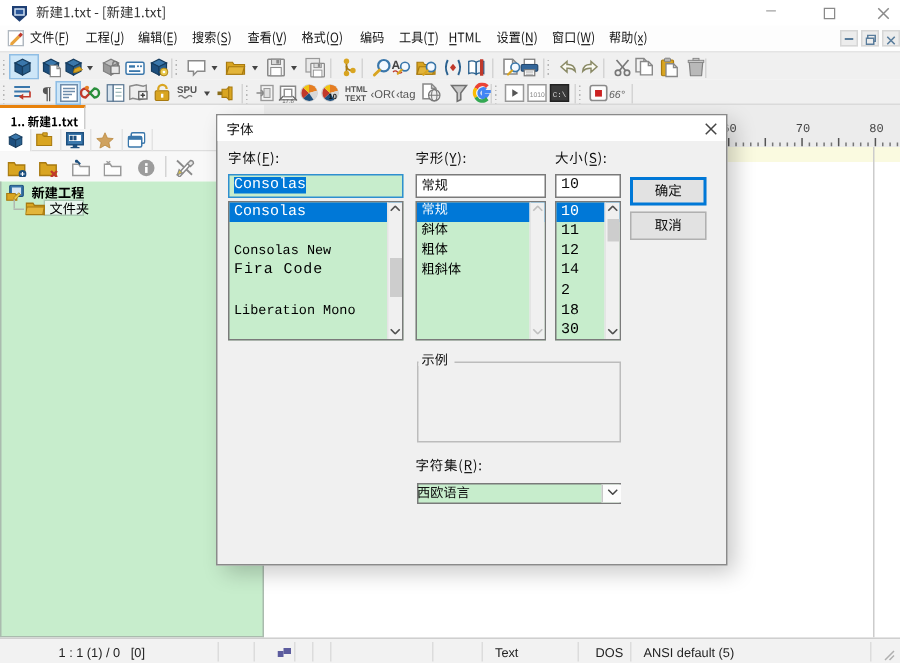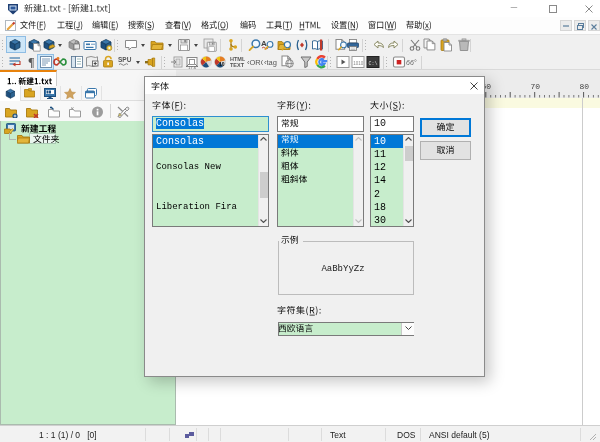--- a/index.html
+++ b/index.html
@@ -565,21 +565,22 @@
   <svg class="abs" style="left:325px;top:5px" width="8" height="8" viewBox="0 0 8 8">
       <path d="M0.5 0.5 L7.5 7.5 M7.5 0.5 L0.5 7.5" stroke="#444" stroke-width="1"></path>
     </svg>
 
   <div class="dinput" style="left:7px;top:38.5px;width:117px;background:#c7edcc;border:1px solid #2e8fd0;">
     <span style="background:#0078d7;color:#fff;">Consolas</span>
   </div>
   <div class="dlist" style="left:7px;width:117px;">
     <div class="litem sel" style="top:0">Consolas</div>
     <div class="litem" style="top:26.6px;font-size:9px;line-height:13.5px;">Consolas New</div>
-    <div class="litem" style="top:66.5px;font-size:9px;line-height:13.5px;">Liberation Fira</div>
+    <div class="litem" style="top:39.9px;letter-spacing:0.6px;">Fira Code</div>
+    <div class="litem" style="top:66.5px;font-size:9px;line-height:13.5px;">Liberation Mono</div>
     <div class="sbar" style="height:91px;">
       <div class="sarr" style="top:0">
           <svg width="7" height="4" viewBox="0 0 7 4">
             <path d="M0.5 3.5 L3.5 0.5 L6.5 3.5" fill="none" stroke="#505050" stroke-width="1.1"></path>
           </svg>
         </div>
       <div class="sthumb" style="top:37px;height:26px;"></div>
       <div class="sarr" style="bottom:0">
           <svg width="7" height="4" viewBox="0 0 7 4">
             <path d="M0.5 0.5 L3.5 3.5 L6.5 0.5" fill="none" stroke="#505050" stroke-width="1.1"></path>
@@ -626,21 +627,20 @@
             <path d="M0.5 0.5 L3.5 3.5 L6.5 0.5" fill="none" stroke="#505050" stroke-width="1.1"></path>
           </svg>
         </div>
     </div>
   </div>
 
   <div class="btn" style="top:40.5px;border:2px solid #0078d7;"></div>
   <div class="btn" style="top:63.5px;border:1px solid #b0b0b0;"></div>
 
   <div id="groupbox"></div>
-  <div id="sample">AaBbYyZz</div>
 
   <div id="combo">
       <div id="combobtn">
         <svg style="margin:3.5px auto 0" width="7" height="4" viewBox="0 0 7 4">
           <path d="M0.5 0.5 L3.5 3.5 L6.5 0.5" fill="none" stroke="#444" stroke-width="1"></path>
         </svg>
       </div>
     </div>
 </div>
 

